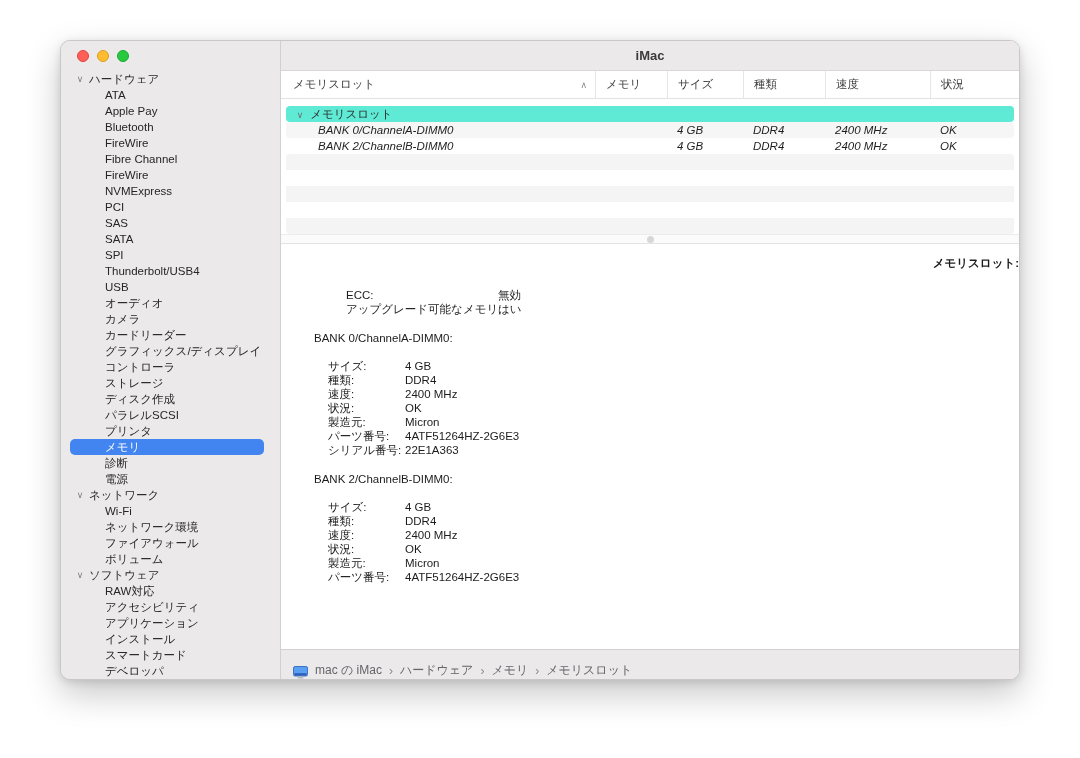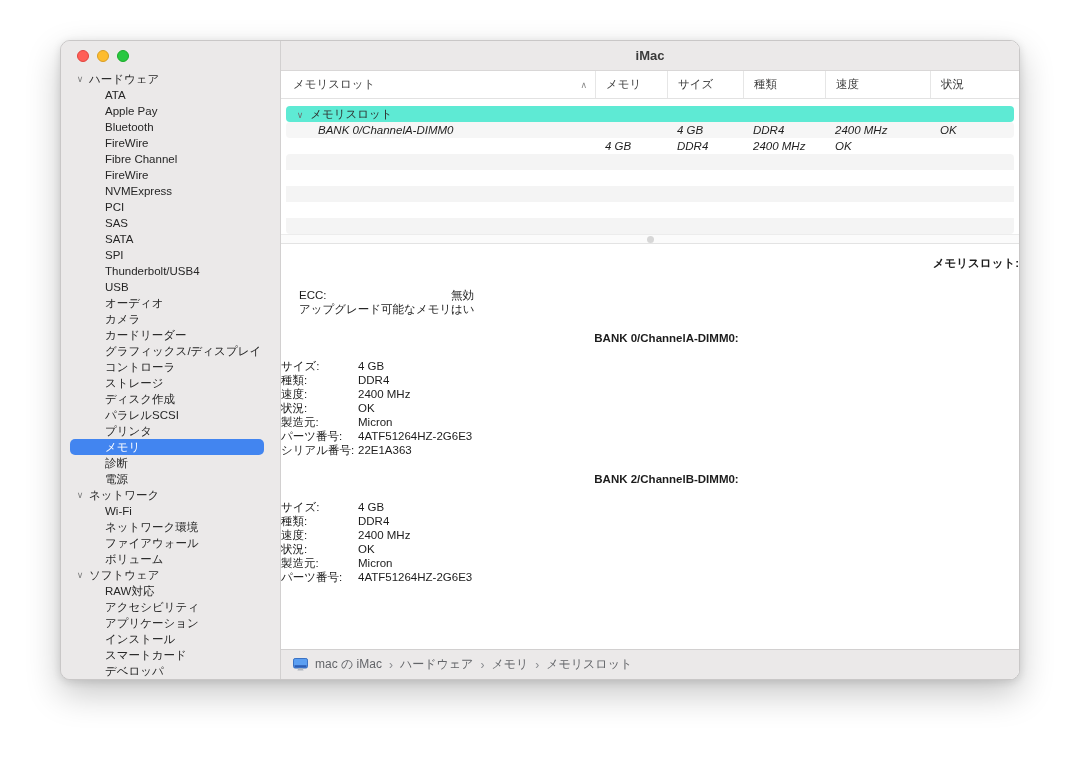--- a/index.html
+++ b/index.html
@@ -48,31 +48,31 @@
   .td.td-name{padding-left:32px;}
   .filler{height:80px;margin:0 5px;background:repeating-linear-gradient(to bottom,#f4f4f4 0 16px,transparent 16px 32px);border-radius:4px;}
 
   .splitter{height:10px;flex:0 0 10px;background:#fbfbfb;border-top:1px solid #ececec;border-bottom:1px solid #e3e3e3;display:flex;align-items:center;justify-content:center;}
   .knob{width:7px;height:7px;border-radius:50%;background:#d7d7d7;}
 
   
   .detail{flex:1;background:#ffffff;padding-top:12px;font-size:11.5px;line-height:14px;color:#1c1c1c;overflow:hidden;}
   .d-heading{font-weight:bold;padding-left:10px;margin-bottom:18px;text-align:right;}
   .d-globals{margin-bottom:15px;}
-  .d-row{white-space:nowrap;}
+  .d-row{white-space:nowrap;margin-left:47px;}
   .d-row.g{padding-left:18px;}
   .d-label{display:inline-block;}
   .d-row.g .d-label{width:152px;}
-  .bank-heading{font-weight:bold;padding-left:33px;margin-bottom:14px;text-align:center;}
+  .bank-heading{font-weight:normal;padding-left:33px;margin-bottom:14px;}
   .bank-rows{margin-bottom:15px;}
   .d-row.b{}
   .d-row.b .d-label{width:77px;}
 
   
-  .bottombar{height:30px;flex:0 0 30px;background:#ebe9e9;border-top:1px solid #d2d0d0;display:flex;align-items:center;padding-left:12px;gap:7px;font-size:12px;color:#636569;}
+  .bottombar{height:30px;flex:0 0 30px;background:#ebe9e9;border-top:1px solid #d2d0d0;display:flex;align-items:flex-end;padding-left:12px;gap:7px;font-size:12px;color:#636569;}
   .crumbs{display:flex;align-items:center;gap:7px;white-space:nowrap;}
   .crumbs .sep{color:#8b8d91;}
   .crumbs .sep:last-child{display:none;}
   .mac-icon{display:inline-flex;align-items:center;}
 </style>
 </head>
 <body>
 
 <div class="stage">
   <div class="window">
@@ -316,20 +316,21 @@
             <div class="trow">
               <div class="td td-name">BANK 0/ChannelA-DIMM0</div>
               <div class="td"></div>
               <div class="td">4 GB</div>
               <div class="td">DDR4</div>
               <div class="td">2400 MHz</div>
               <div class="td">OK</div>
             </div>
 
             <div class="trow">
+              <div class="td td-name">BANK 2/ChannelB-DIMM0</div>
               <div class="td"></div>
               <div class="td">4 GB</div>
               <div class="td">DDR4</div>
               <div class="td">2400 MHz</div>
               <div class="td">OK</div>
             </div>
           </div>
         <div class="filler"></div>
       </div>
 

